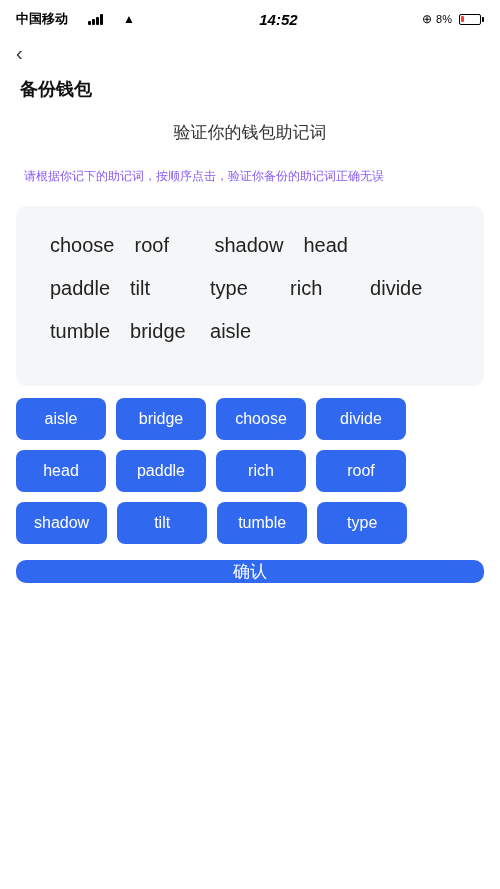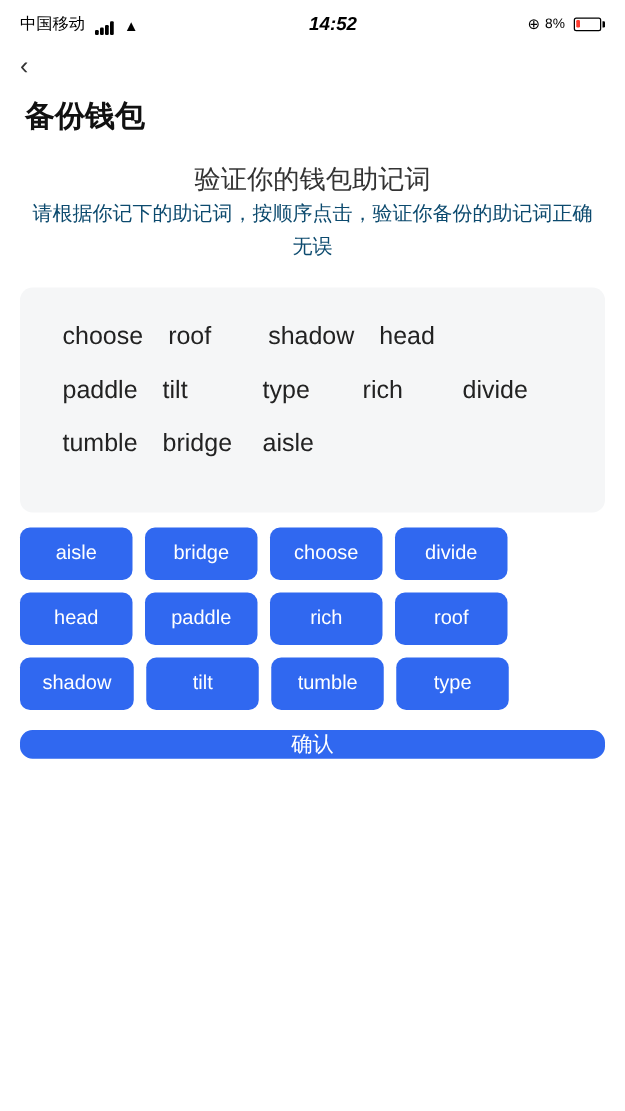--- a/index.html
+++ b/index.html
@@ -14,21 +14,21 @@
 
     
     .status-bar {
       display: flex;
       justify-content: space-between;
       align-items: center;
       padding: 10px 16px 6px;
       font-size: 13px;
       color: #000;
     }
-    .status-left { display: flex; align-items: flex-end; gap: 8px; font-size: 13px; font-weight: 400; }
+    .status-left { display: flex; align-items: center; gap: 20px; font-size: 13px; font-weight: 700; }
     .status-center { font-size: 15px; font-weight: 600; font-style: italic; }
     .status-right { display: flex; align-items: center; gap: 4px; font-size: 12px; }
 
     
     .signal { display: flex; align-items: flex-end; gap: 1px; height: 12px; }
     .signal span { display: block; width: 3px; background: #000; border-radius: 1px; }
     .signal span:nth-child(1) { height: 4px; }
     .signal span:nth-child(2) { height: 6px; }
     .signal span:nth-child(3) { height: 8px; }
     .signal span:nth-child(4) { height: 11px; }
@@ -53,40 +53,40 @@
       padding: 8px 16px 4px;
       font-size: 20px;
       color: #333;
       cursor: pointer;
       display: inline-block;
     }
 
     
     .page-title {
       padding: 8px 20px 20px;
-      font-size: 24px;
+      font-size: 18px;
       font-weight: 700;
       color: #111;
     }
 
     
     .subtitle-section {
       text-align: center;
       padding: 0 20px 8px;
     }
     .subtitle-main {
-      font-size: 21px;
+      font-size: 17px;
       color: #333;
-      margin-bottom: 2px;
+      margin-bottom: 23px;
     }
     .subtitle-desc {
-      font-size: 16px;
-      color: #0c4a6e;
+      font-size: 12px;
+      color: #8b5cf6;
       line-height: 1.6;
-      text-align: center;
+      text-align: left;
       padding: 0 4px;
     }
 
     
     .word-card {
       margin: 12px 16px;
       background: #f5f6f7;
       border-radius: 10px;
       padding: 20px 24px;
       min-height: 180px;

